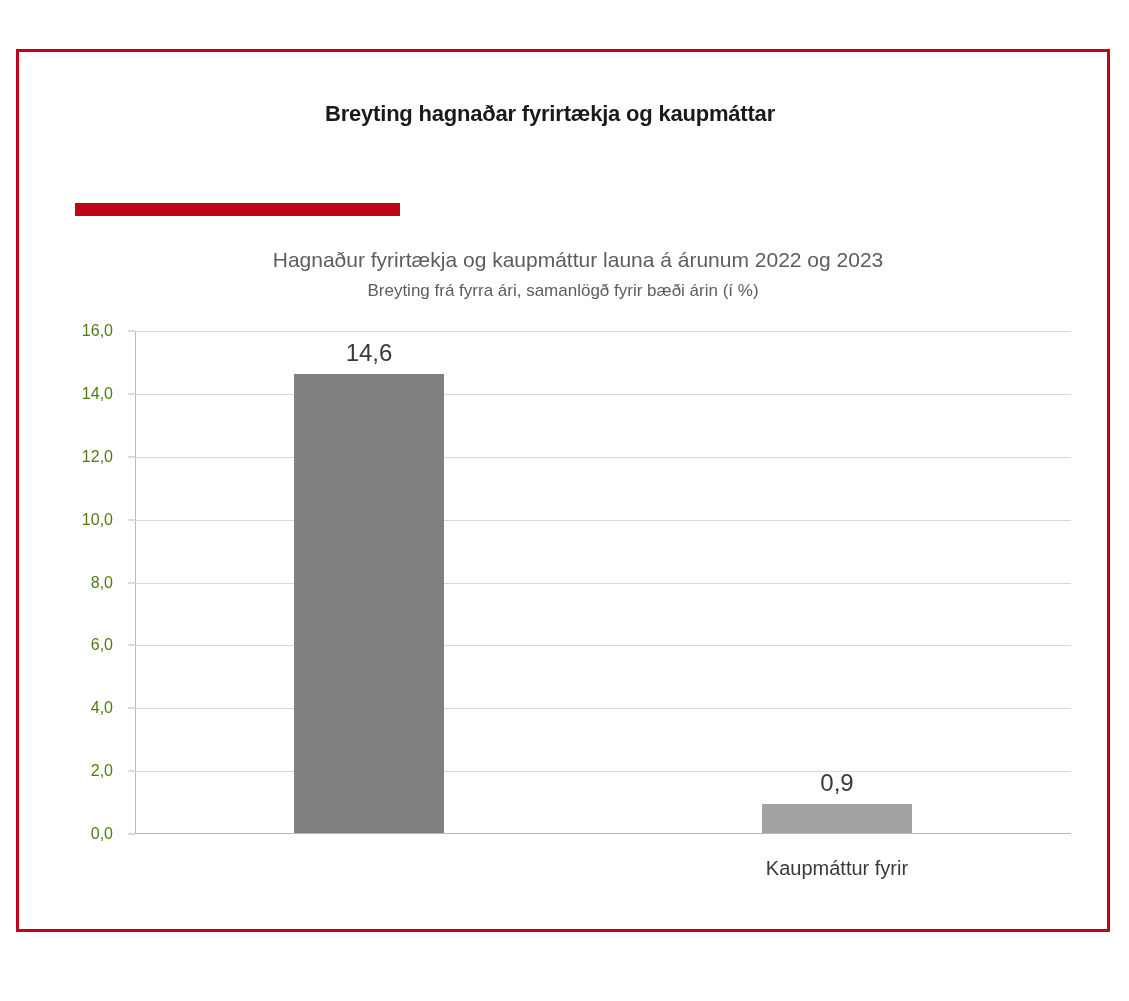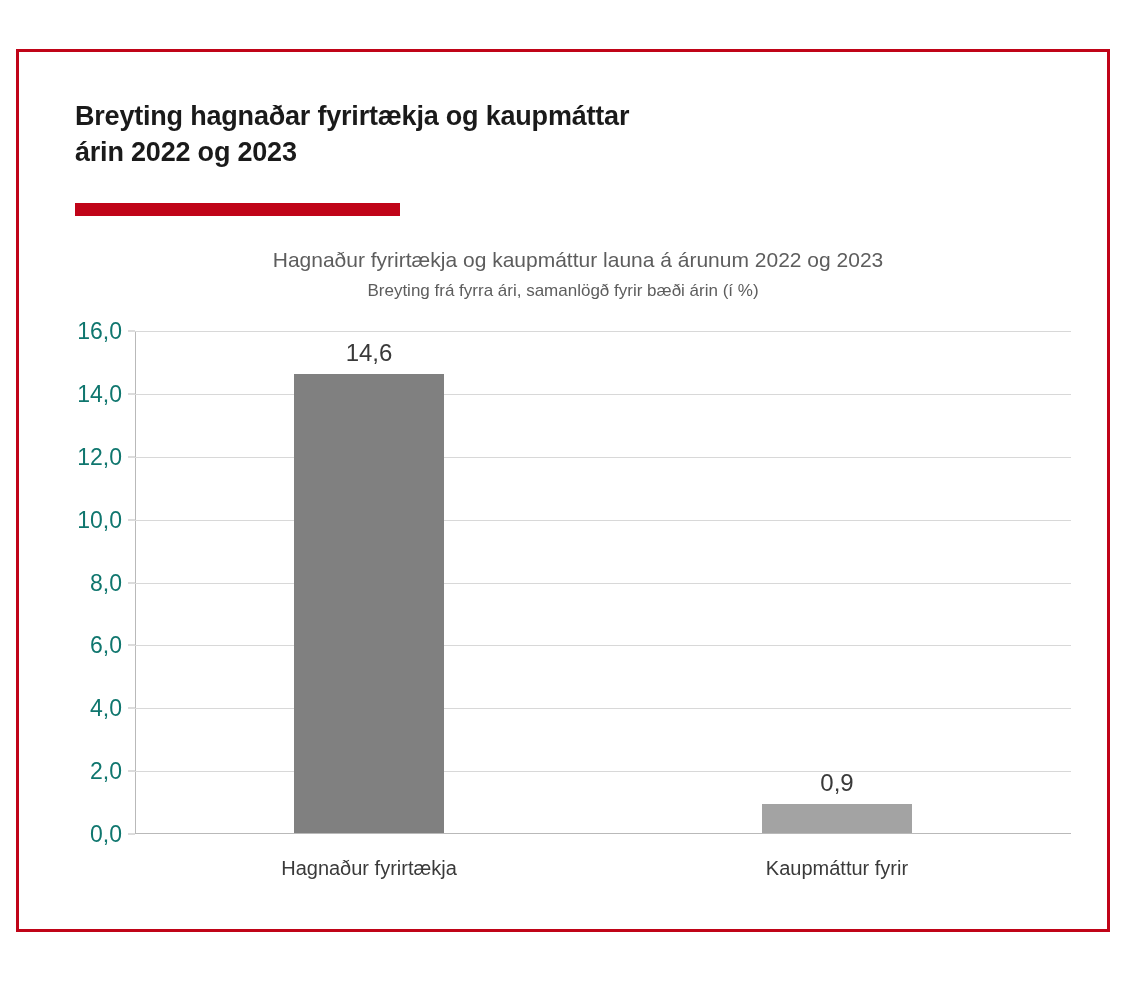--- a/index.html
+++ b/index.html
@@ -27,26 +27,27 @@
   }
 
   
   .headline {
     position: absolute;
     left: 56px;
     top: 47px;
     width: 950px;
   }
   .headline-line {
-    font-size: 27px;
+    font-size: 22px;
     font-weight: bold;
     color: #1a1a1a;
     line-height: 1.33;
     letter-spacing: -0.2px;
     white-space: nowrap;
+    text-align: center;
   }
   .headline-rule {
     position: absolute;
     left: 56px;
     top: 151px;
     width: 325px;
     height: 13px;
     background: #c00418;
   }
 
@@ -102,24 +103,24 @@
     position: absolute;
     left: 0;
     top: 0;
     bottom: 0;
     width: 1px;
     background: #b9b9b9;
   }
   .tick-label {
     position: absolute;
     right: 100%;
-    margin-right: 13px;
+    margin-right: 22px;
     transform: translateY(-50%);
-    font-size: 23px;
-    color: #0f766e;
+    font-size: 16px;
+    color: #4d7c0f;
     white-space: nowrap;
   }
   .tick-dash {
     position: absolute;
     right: 100%;
     width: 7px;
     height: 1px;
     background: #b9b9b9;
     transform: translateY(-50%);
   }
@@ -151,21 +152,20 @@
     white-space: nowrap;
   }
 </style>
 </head>
 <body>
 
 <div class="slide">
 
   <div class="headline">
     <div class="headline-line">Breyting hagnaðar fyrirtækja og kaupmáttar</div>
-    <div class="headline-line">árin 2022 og 2023</div>
   </div>
   <div class="headline-rule"></div>
 
   <div class="chart-block">
     <div class="chart-title">Hagnaður fyrirtækja og kaupmáttur launa á árunum 2022 og 2023</div>
     <div class="chart-subtitle">Breyting frá fyrra ári, samanlögð fyrir bæði árin (í %)</div>
 
     <div class="plot-wrap">
       <div class="plot" id="plot">
         <div class="y-axis-line"></div>
@@ -191,21 +191,20 @@
           <div class="gridline" style="top: 377.25px;"></div>
           <div class="tick-dash" style="top: 377.25px;"></div>
           <div class="tick-label" style="top: 377.25px;">4,0</div>
           <div class="gridline" style="top: 440.125px;"></div>
           <div class="tick-dash" style="top: 440.125px;"></div>
           <div class="tick-label" style="top: 440.125px;">2,0</div>
           <div class="tick-dash" style="top: 503px;"></div>
           <div class="tick-label" style="top: 503px;">0,0</div>
           <div class="bar" style="width: 150px; height: 458.988px; left: 159px; background: rgb(128, 128, 128);">
             <div class="bar-value">14,6</div>
-            <div class="cat-label">Hagnaður fyrirtækja</div>
           </div>
           <div class="bar" style="width: 150px; height: 29px; left: 627px; background: #a3a3a3;">
             <div class="bar-value">0,9</div>
             <div class="cat-label">Kaupmáttur fyrir</div>
           </div>
         </div>
     </div>
   </div>
 
 </div>

